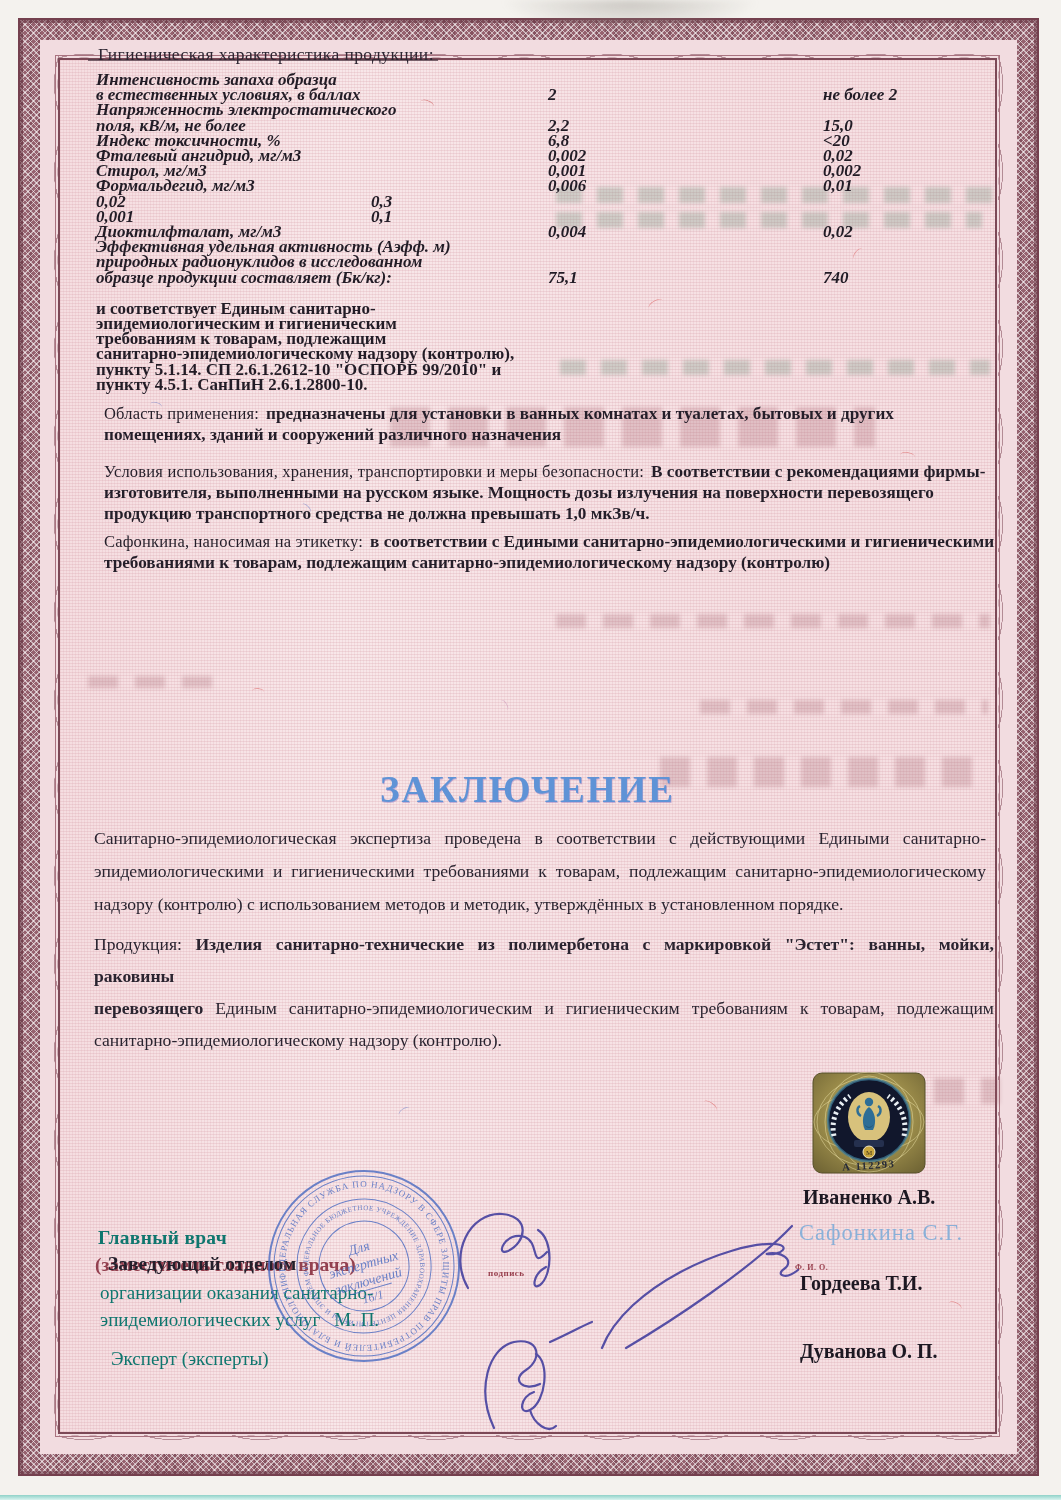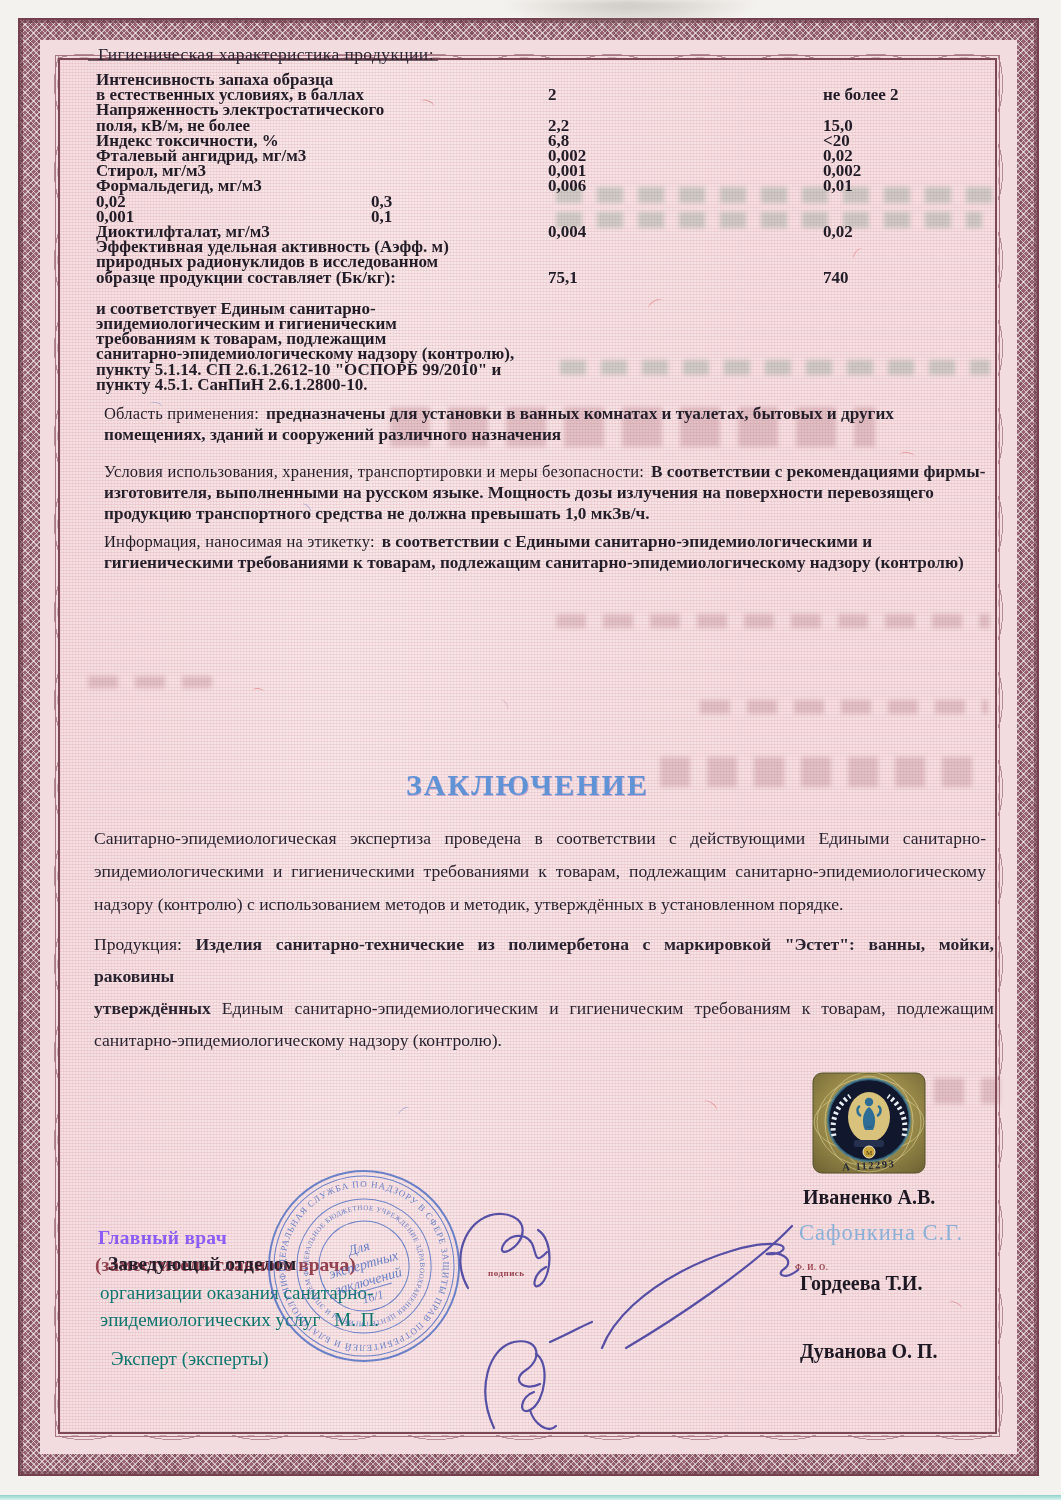--- a/index.html
+++ b/index.html
@@ -51,41 +51,41 @@
   .gh-green{opacity:.30;background-image:repeating-linear-gradient(90deg, rgba(92,138,112,.85) 0 26px, rgba(92,138,112,0) 26px 41px);}
   .gh-mar{opacity:.26;background-image:repeating-linear-gradient(90deg, rgba(152,86,98,.85) 0 30px, rgba(152,86,98,0) 30px 47px);}
   .gh-big{opacity:.30;background-image:repeating-linear-gradient(90deg, rgba(158,88,100,.8) 0 40px, rgba(158,88,100,0) 40px 58px);}
   .fib{position:absolute;border-top:1.3px solid;border-radius:50%;opacity:.55;}
   
   .content{position:absolute;inset:0;color:#241f28;}
   .hdr{position:absolute;left:98px;top:44px;font-size:17.5px;letter-spacing:.4px;color:#2c2531;}
   .hdr-line{position:absolute;left:88px;top:59px;width:350px;height:2px;background:rgba(82,60,72,.75);}
   
   .tbl{position:absolute;left:96px;top:72px;width:890px;font-weight:bold;font-size:17px;line-height:15.2px;color:#221c26;}
-  .trow{display:flex;align-items:flex-end;}
+  .trow{display:flex;align-items:flex-end;font-style:italic;}
   .tlab{width:452px;}
   .tval{width:275px;}
   .tnorm{flex:1;}
   .tcont{margin-top:16px;}
   
   .sec{position:absolute;margin:8px;font-size:16.5px;line-height:21px;color:#241e29;}
   .sec-label{letter-spacing:.2px;margin-right:7px;}
   .sec b{font-size:17.2px;}
   
   .concl-title{position:absolute;left:58px;right:64px;top:768px;text-align:center;
-    font-weight:bold;font-size:30px;letter-spacing:2px;color:#5f93d6;
+    font-weight:bold;font-size:37px;letter-spacing:2px;color:#5f93d6;
     text-shadow:.6px .6px 0 rgba(140,110,190,.45);}
   .para{position:absolute;margin:0;font-size:17.6px;line-height:33px;color:#2a2430;text-align:justify;}
   .para2{line-height:32px;}
   
   .nm{position:absolute;font-weight:bold;font-size:20px;color:#1d1822;}
   .nm-fax{position:absolute;font-weight:normal;font-size:22.5px;color:#8ab0d8;letter-spacing:1px;}
   .lbl-tiny{position:absolute;font-size:9px;font-weight:bold;color:#99404e;letter-spacing:.5px;}
   
-  .off-maroon{position:absolute;font-weight:bold;font-size:19.5px;color:#8b5cf6;letter-spacing:.3px;}
+  .off-maroon{position:absolute;font-weight:bold;font-size:19.5px;color:#0f766e;letter-spacing:.3px;}
   .off-black{position:absolute;font-size:19px;color:#0f766e;}
   .overlap{position:absolute;left:95px;top:1254px;height:38px;}
   .overlap .struck{font-weight:bold;font-size:19.5px;color:#93404f;}
   .overlap .over{position:absolute;left:13px;top:-1px;font-weight:bold;font-size:19.5px;color:#241f2b;white-space:nowrap;}
   .mp{margin-left:14px;}
   
   .stamp{position:absolute;left:264px;top:1166px;opacity:.82;transform:rotate(-10deg);}
   .sigs{position:absolute;left:430px;top:1190px;}
   .holo{position:absolute;left:812px;top:1072px;}
 </style>
@@ -210,29 +210,29 @@
       </div>
     </div>
 
     <p class="sec" style="left:96px;top:395px;width:892px">
       <span class="sec-label">Область применения:</span><b>предназначены для установки в ванных комнатах и туалетах, бытовых и других помещениях, зданий и сооружений различного назначения</b>
     </p>
     <p class="sec" style="left:96px;top:453px;width:898px">
       <span class="sec-label">Условия использования, хранения, транспортировки и меры безопасности:</span><b>В соответствии с рекомендациями фирмы-изготовителя, выполненными на русском языке. Мощность дозы излучения на поверхности перевозящего продукцию транспортного средства не должна превышать 1,0 мкЗв/ч.</b>
     </p>
     <p class="sec" style="left:96px;top:523px;width:892px">
-      <span class="sec-label">Информация, наносимая на этикетку:</span><b>в соответствии с Едиными санитарно-эпидемиологическими и гигиеническими требованиями к товарам, подлежащим санитарно-эпидемиологическому надзору (контролю)</b>
+      <span class="sec-label">Сафонкина, наносимая на этикетку:</span><b>в соответствии с Едиными санитарно-эпидемиологическими и гигиеническими требованиями к товарам, подлежащим санитарно-эпидемиологическому надзору (контролю)</b>
     </p>
 
     <div class="concl-title">ЗАКЛЮЧЕНИЕ</div>
     <p class="para" style="left:94px;top:822px;width:892px">Санитарно-эпидемиологическая экспертиза проведена в соответствии с действующими Едиными санитарно-эпидемиологическими и гигиеническими требованиями к товарам, подлежащим санитарно-эпидемиологическому надзору (контролю)  с использованием методов и методик, утверждённых в установленном порядке.</p>
     <p class="para para2" style="left:94px;top:928px;width:900px">
       <span>Продукция:</span>
       <b>Изделия санитарно-технические из полимербетона с маркировкой "Эстет": ванны, мойки, раковины</b><br>
-      <b>утверждённых</b>
+      <b>перевозящего</b>
       <span>Единым санитарно-эпидемиологическим и гигиеническим требованиям к товарам, подлежащим санитарно-эпидемиологическому надзору (контролю).</span>
     </p>
 
     <svg class="holo" width="114" height="102" viewBox="0 0 114 102">
       <defs>
         <radialGradient id="hg" cx="50%" cy="42%" r="75%">
           <stop offset="0" stop-color="#d9c678"></stop>
             <stop offset=".55" stop-color="#998a49"></stop>
             <stop offset="1" stop-color="#6d6233"></stop>
         </radialGradient>

